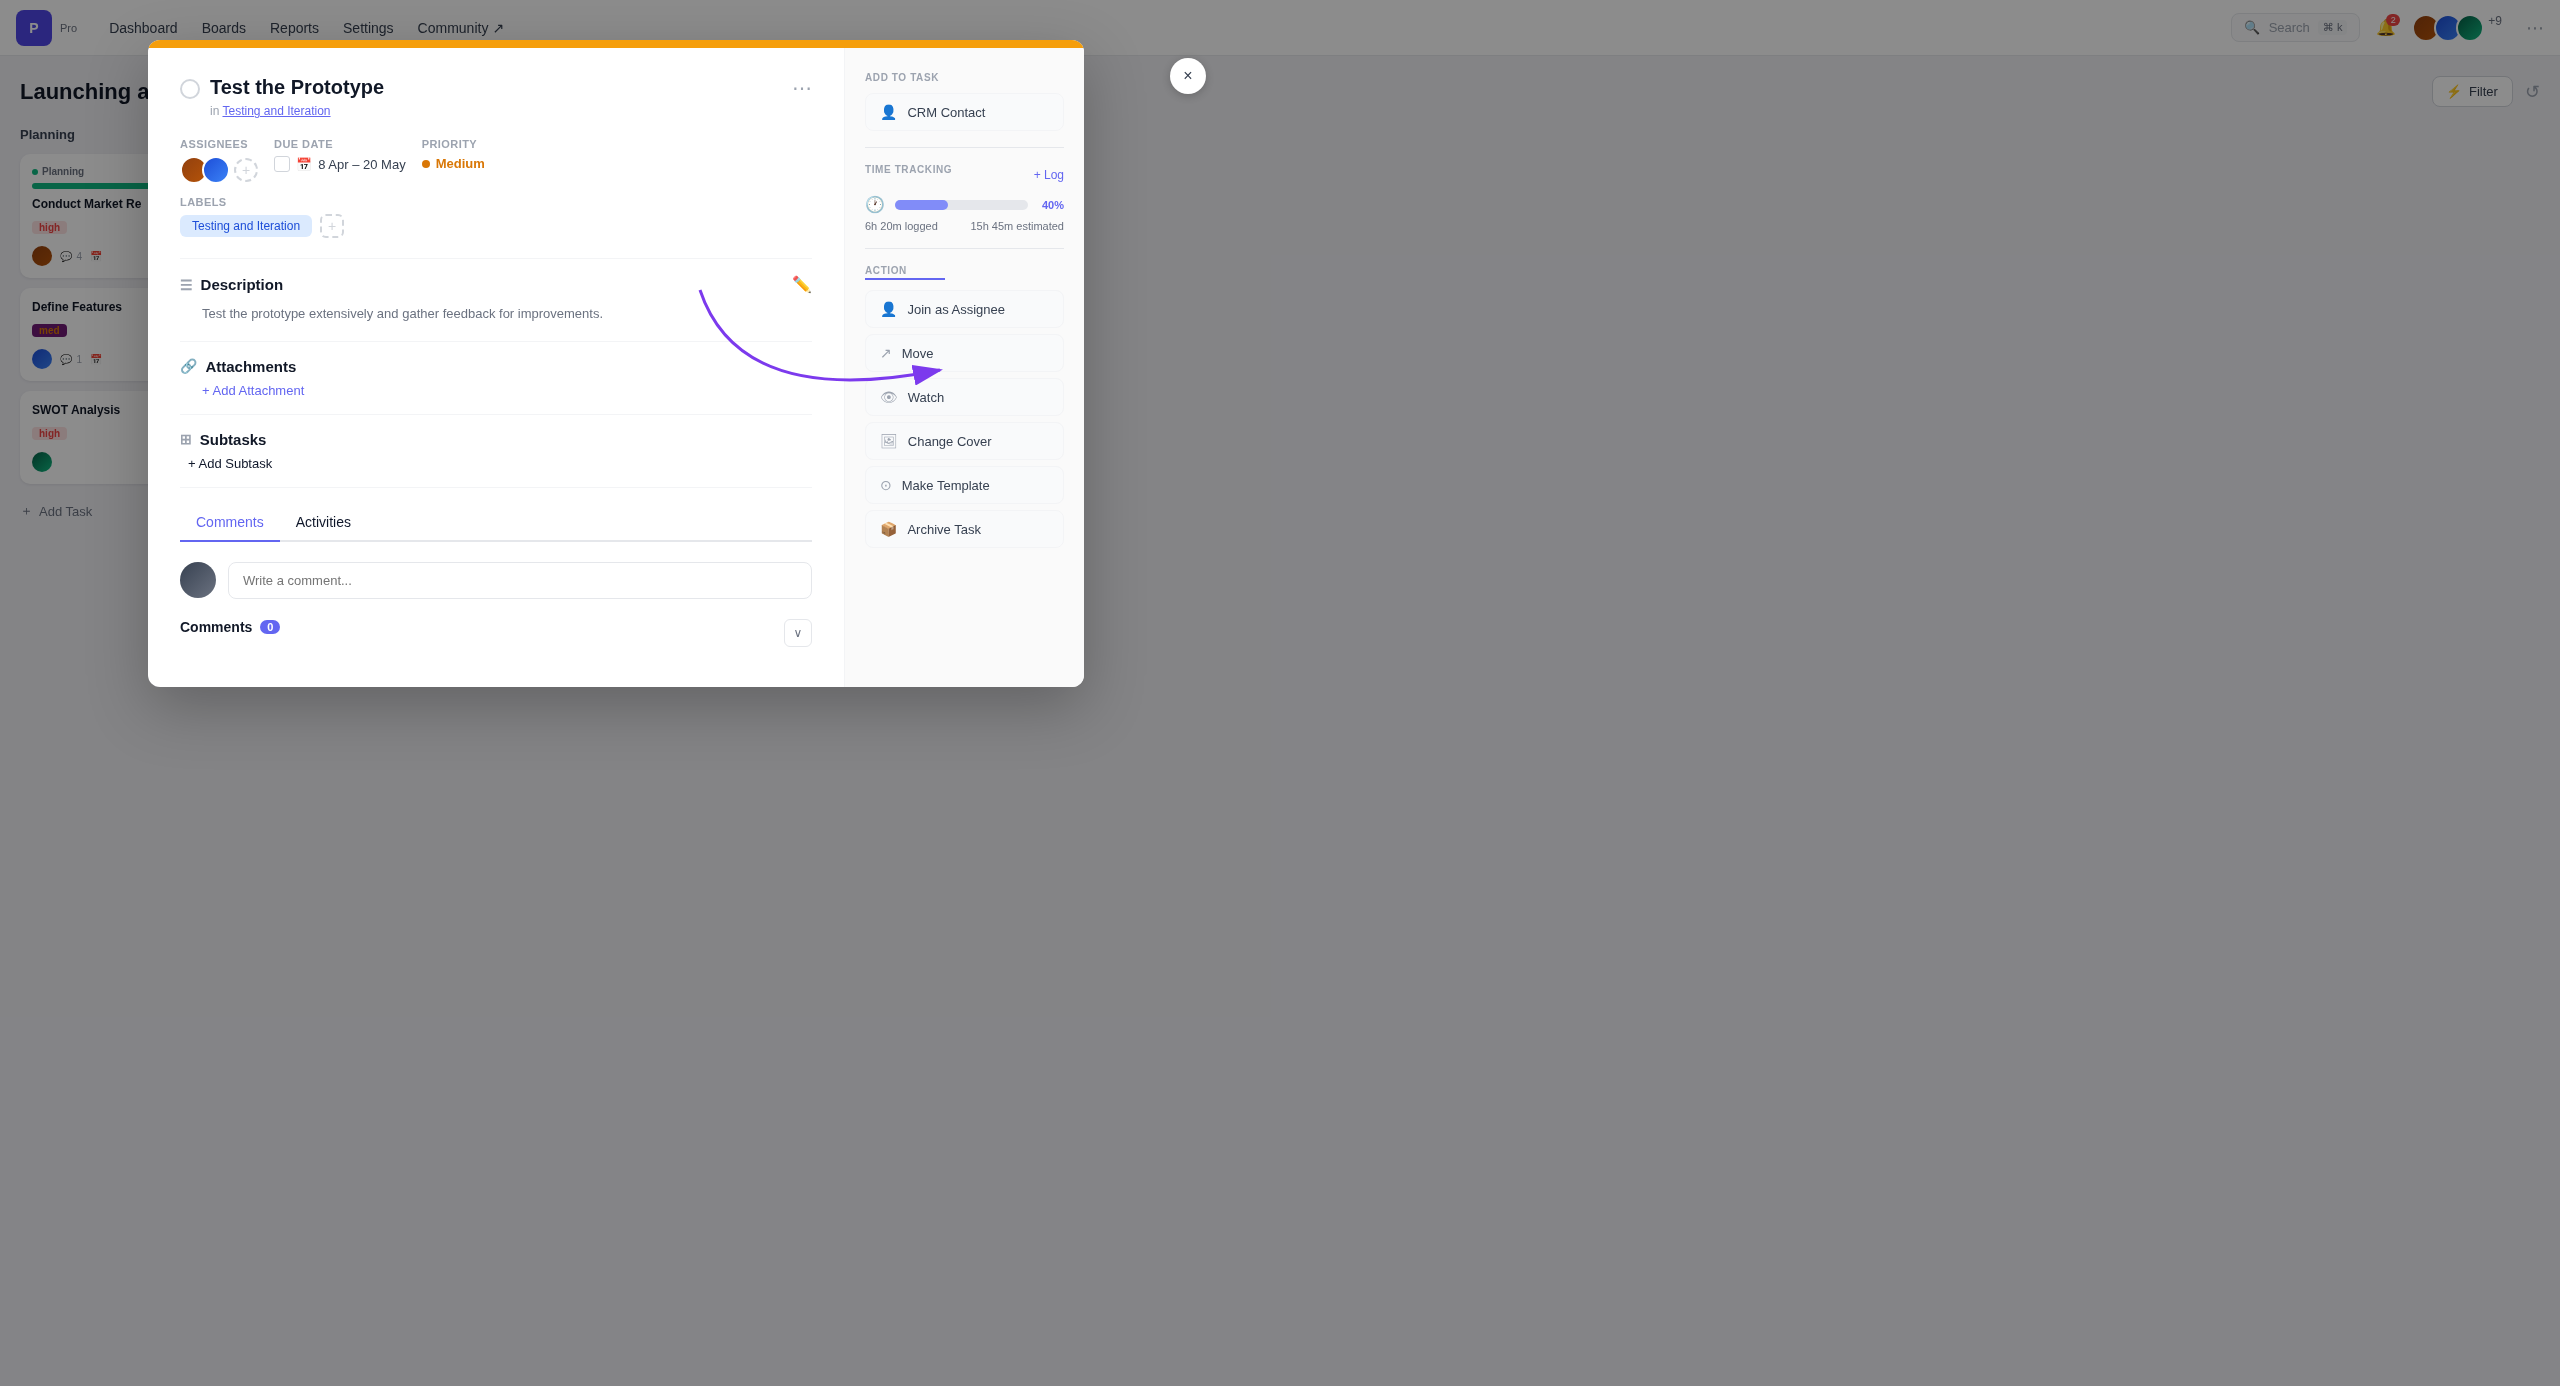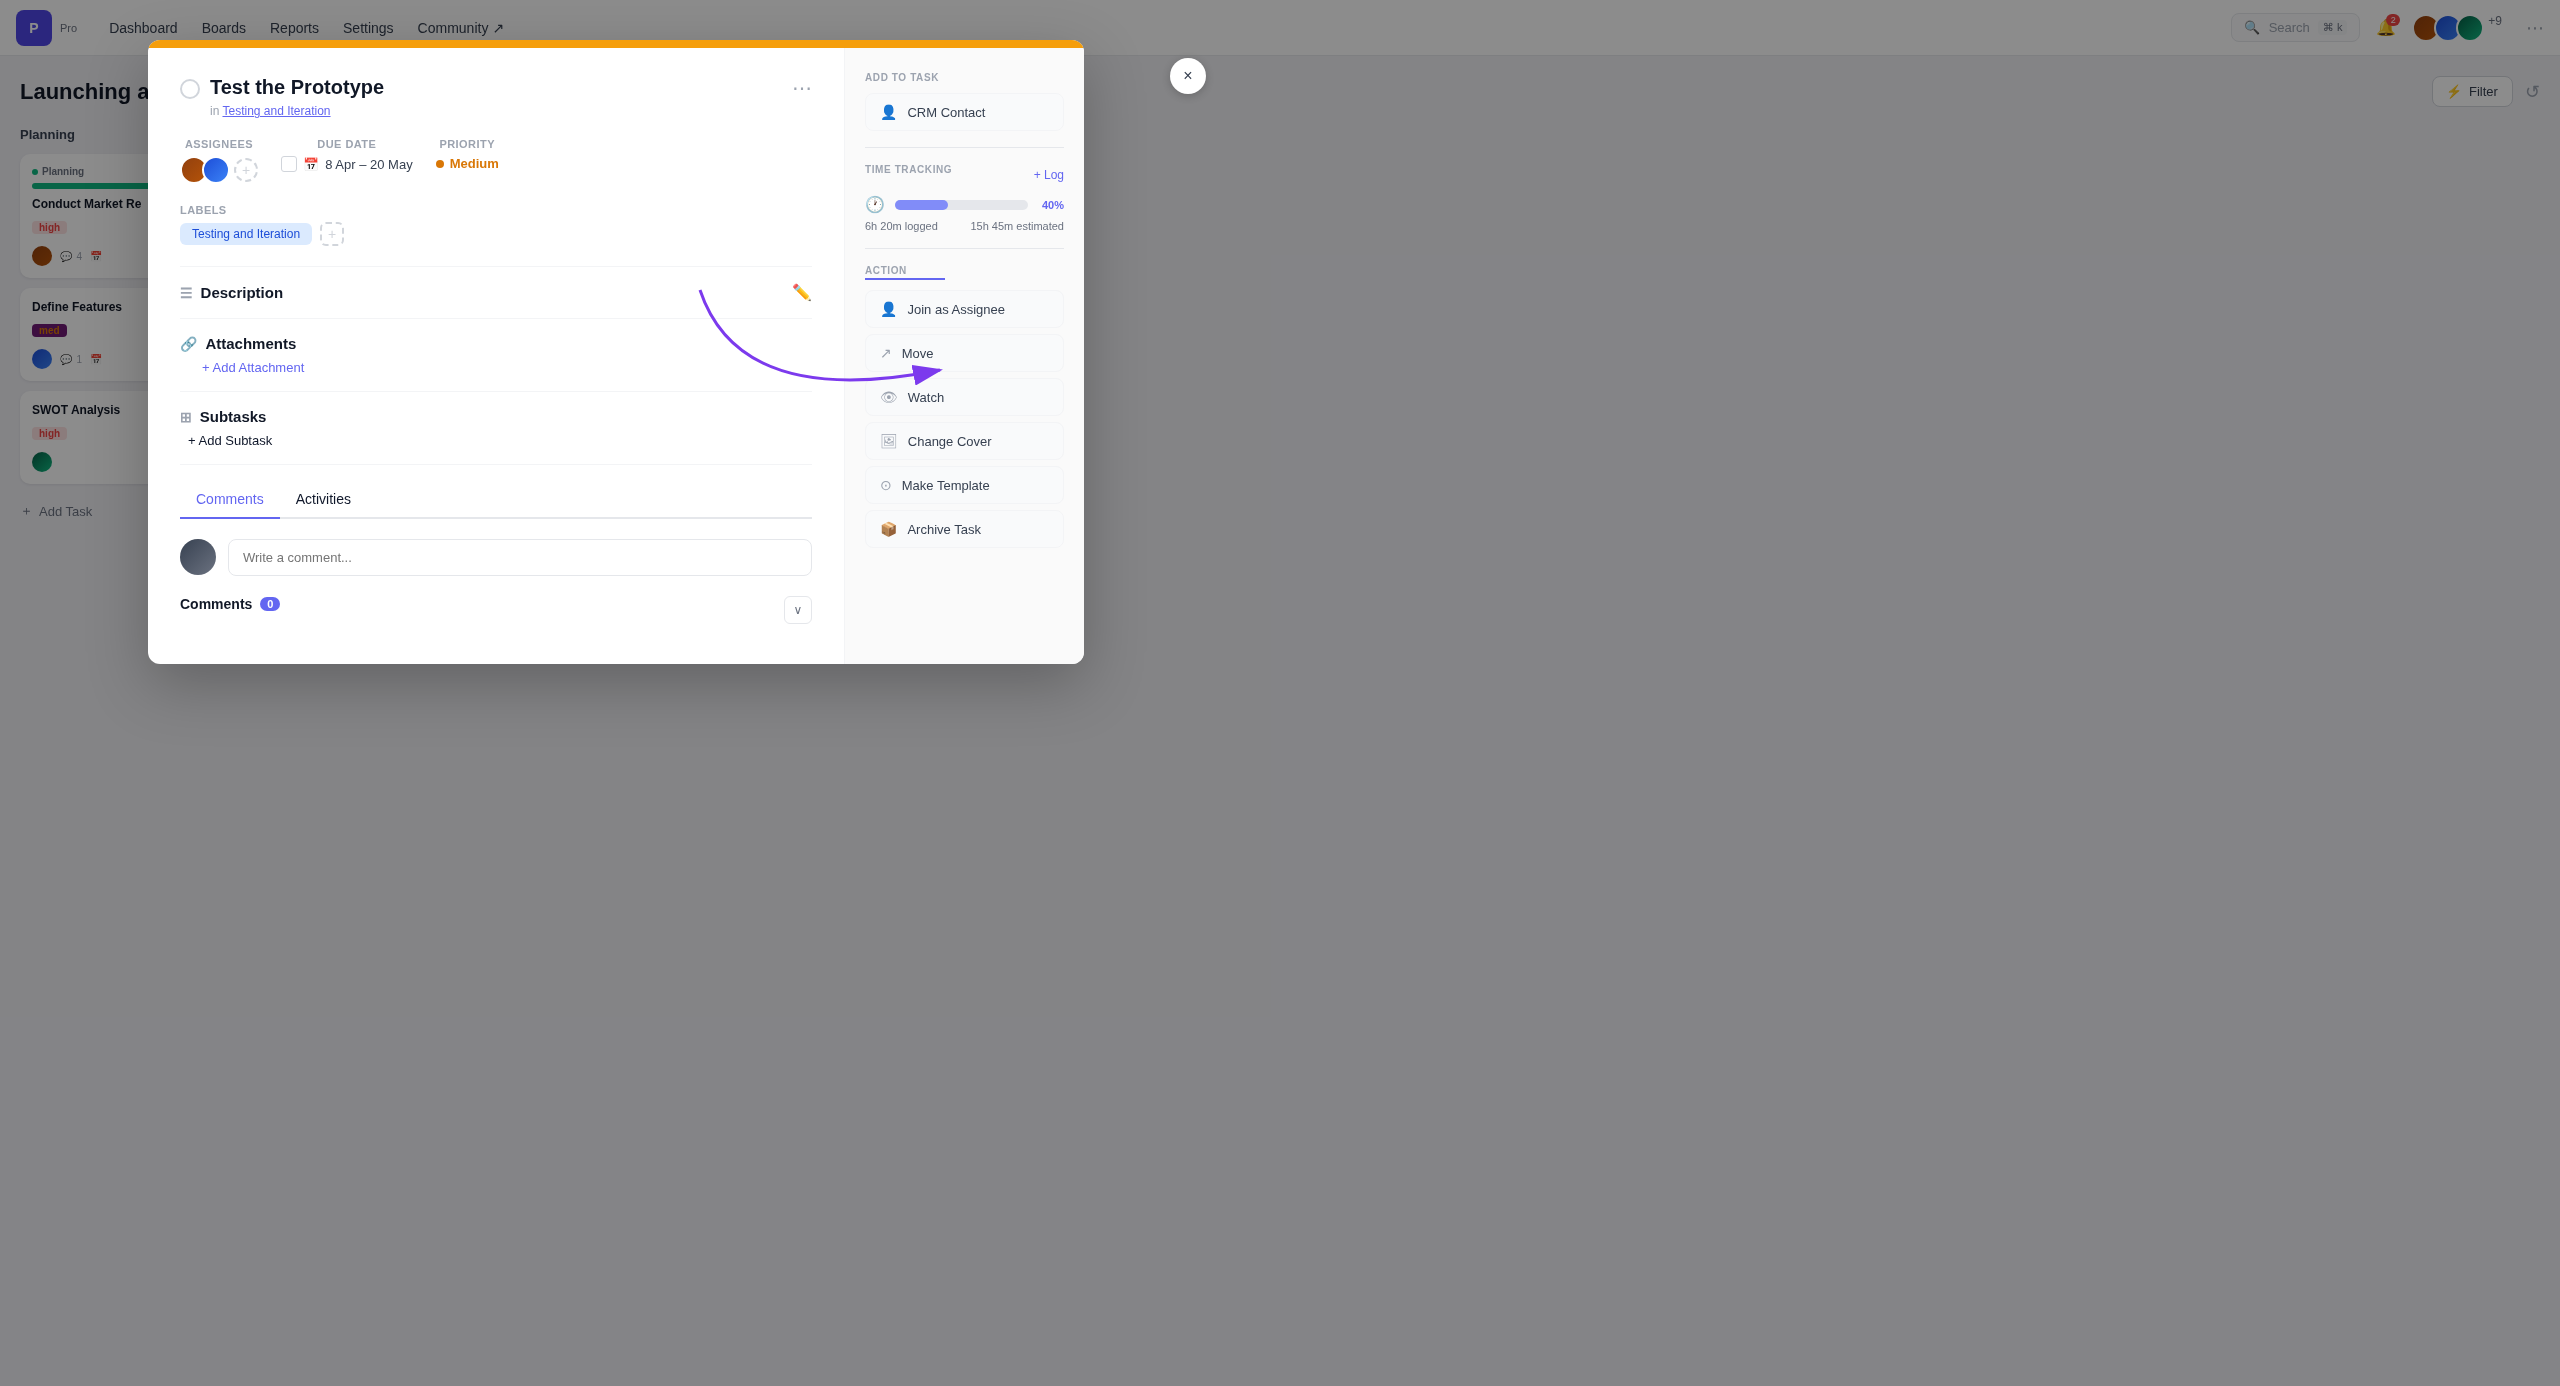--- a/index.html
+++ b/index.html
@@ -131,21 +131,21 @@
     .modal-task-title {
       font-size: 20px; font-weight: 700; color: #111827; flex: 1;
     }
     .modal-dots { font-size: 20px; color: #9ca3af; cursor: pointer; }
     .modal-breadcrumb {
       font-size: 12px; color: #9ca3af; margin-left: 30px; margin-bottom: 20px;
     }
     .modal-breadcrumb a { color: #6366f1; text-decoration: underline; cursor: pointer; }
 
     
-    .modal-fields-row { display: flex; gap: 23px; margin-bottom: 20px; align-items: flex-start; text-align: center; }
+    .modal-fields-row { display: flex; gap: 16px; margin-bottom: 12px; align-items: flex-start; }
     .modal-field-label { font-size: 11px; font-weight: 600; color: #9ca3af; margin-bottom: 6px; text-transform: uppercase; letter-spacing: 0.04em; }
     .assignees-row { display: flex; align-items: center; gap: -4px; }
     .assignee-avatar {
       width: 28px; height: 28px; border-radius: 50%; border: 2px solid #fff;
       background: #9ca3af; margin-left: -6px; overflow: hidden;
     }
     .assignee-avatar:first-child { margin-left: 0; }
     .assignee-add {
       width: 24px; height: 24px; border-radius: 50%; border: 2px dashed #d1d5db;
       display: flex; align-items: center; justify-content: center;
@@ -425,20 +425,21 @@
 
       <hr class="modal-divider">
 
       <div class="section-header">
         <div class="section-title">
           <span class="section-icon">☰</span>
           <span>Description</span>
         </div>
         <span class="edit-icon">✏️</span>
       </div>
+      <p class="desc-text">Test the prototype extensively and gather feedback for improvements.</p>
 
       <hr class="modal-divider">
 
       <div class="section-title" style="margin-bottom:8px;">
         <span class="section-icon">🔗</span>
         <span>Attachments</span>
       </div>
       <div class="attach-add">
         <span>+ Add Attachment</span>
       </div>

